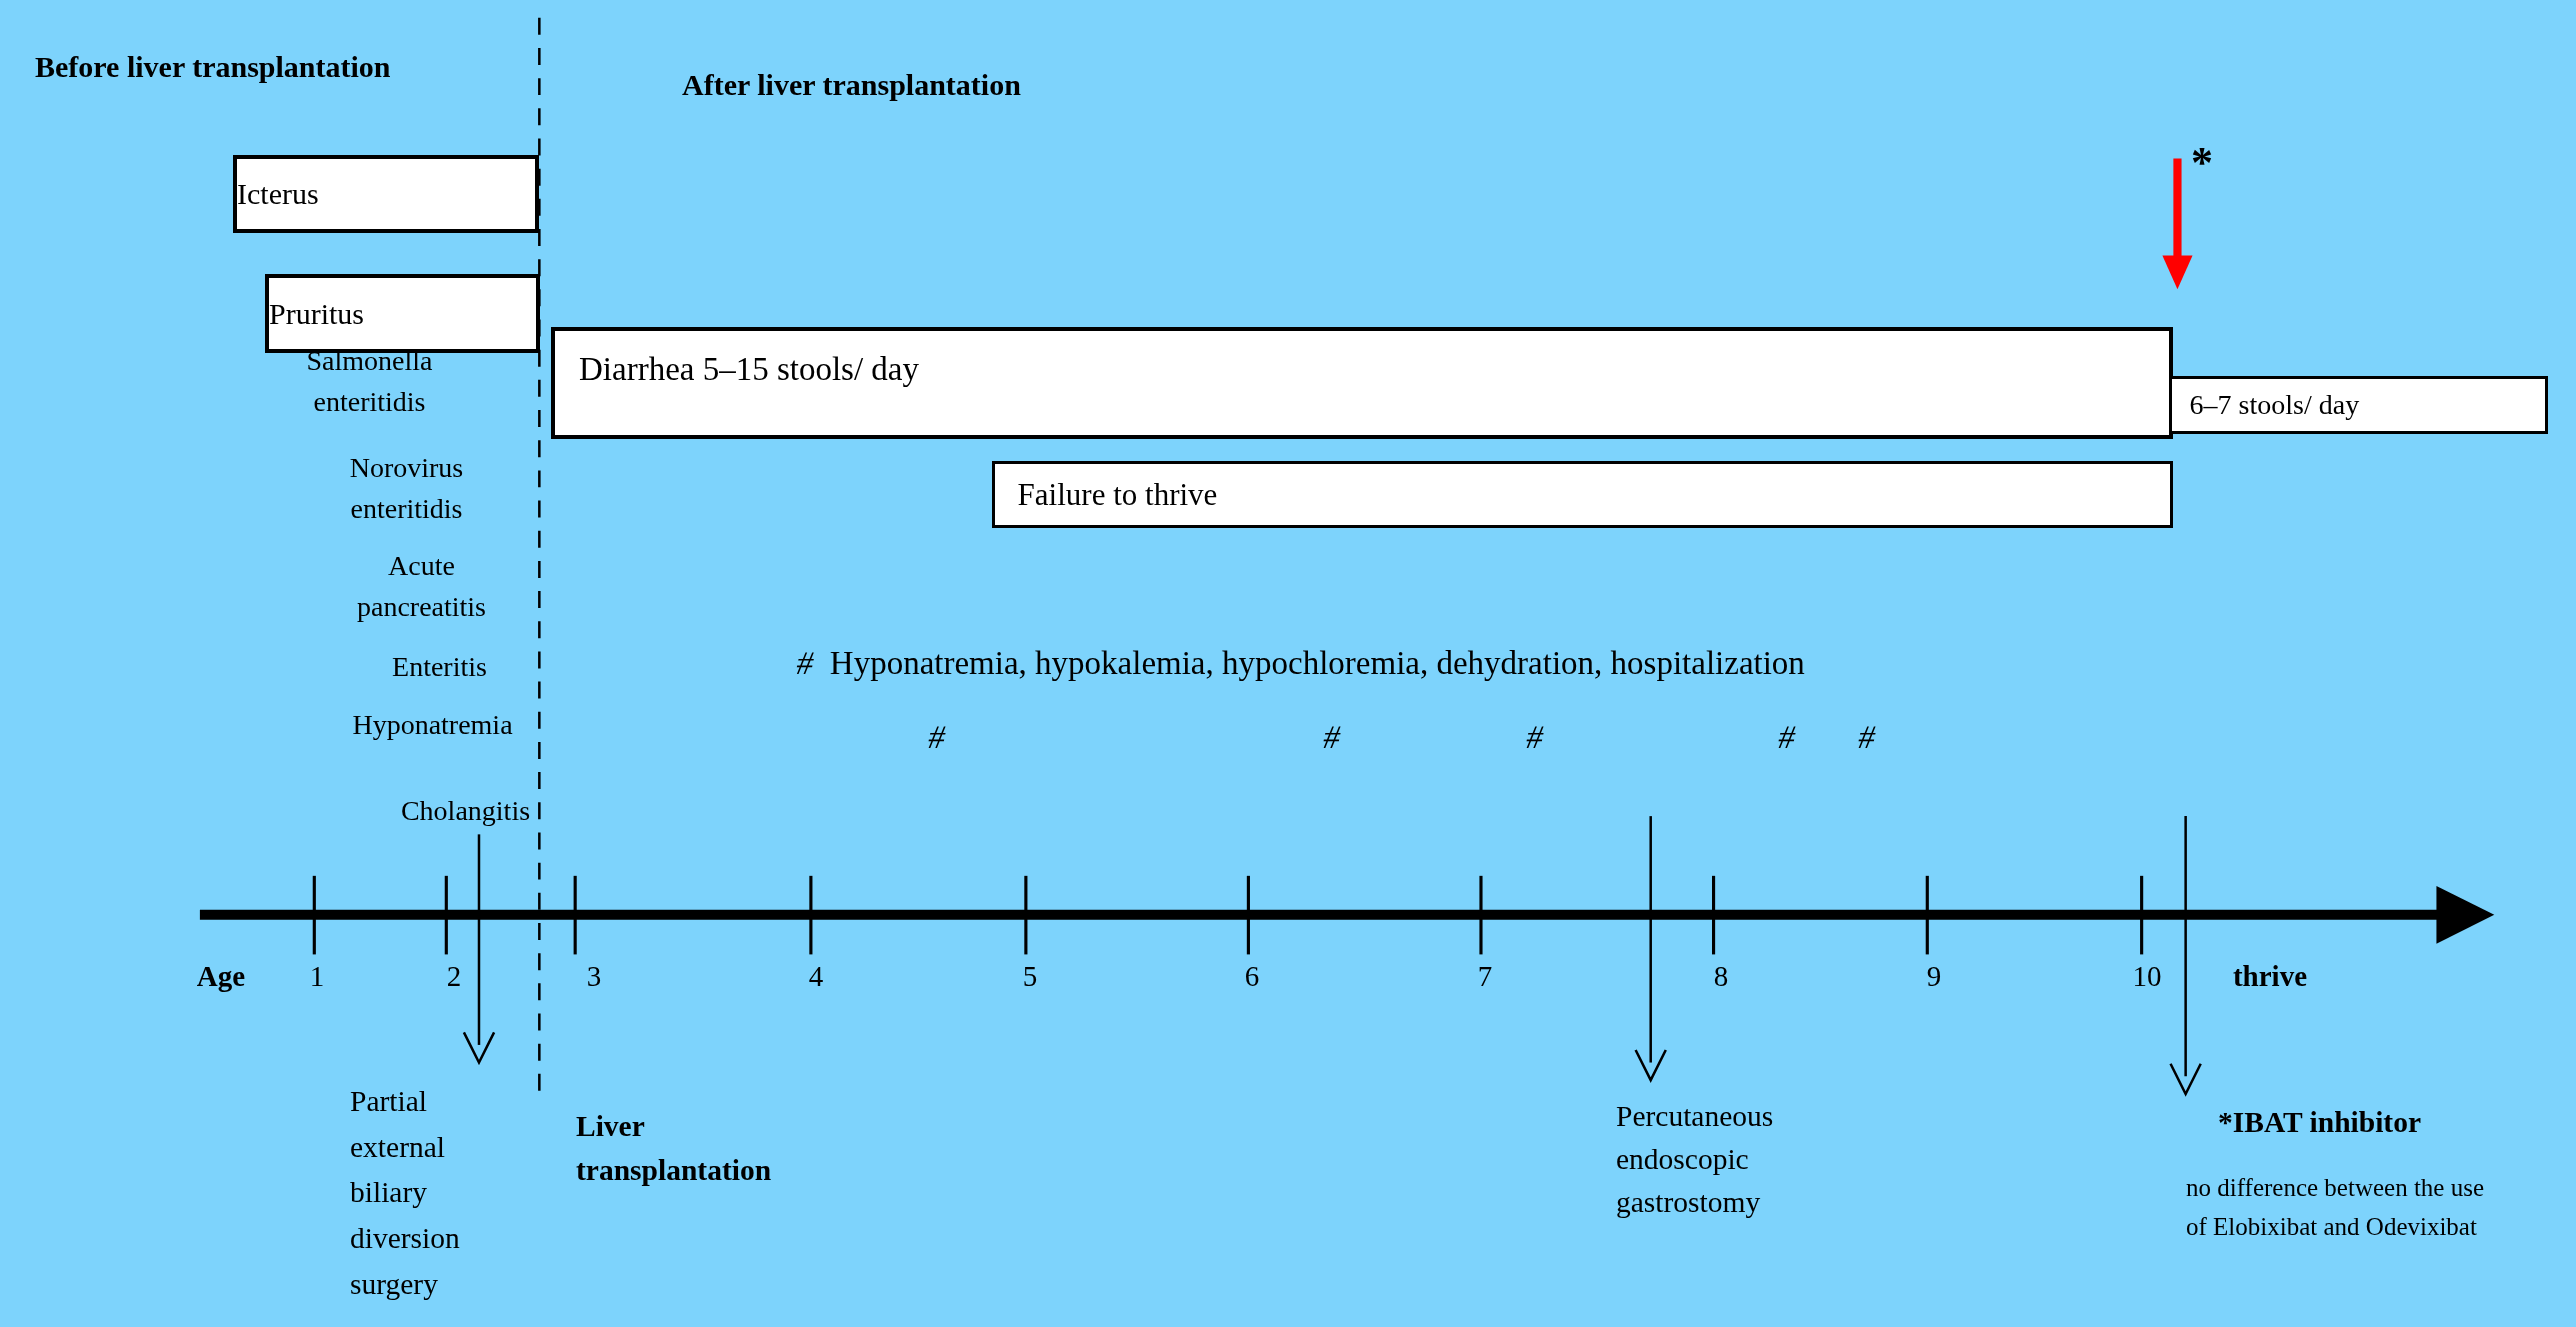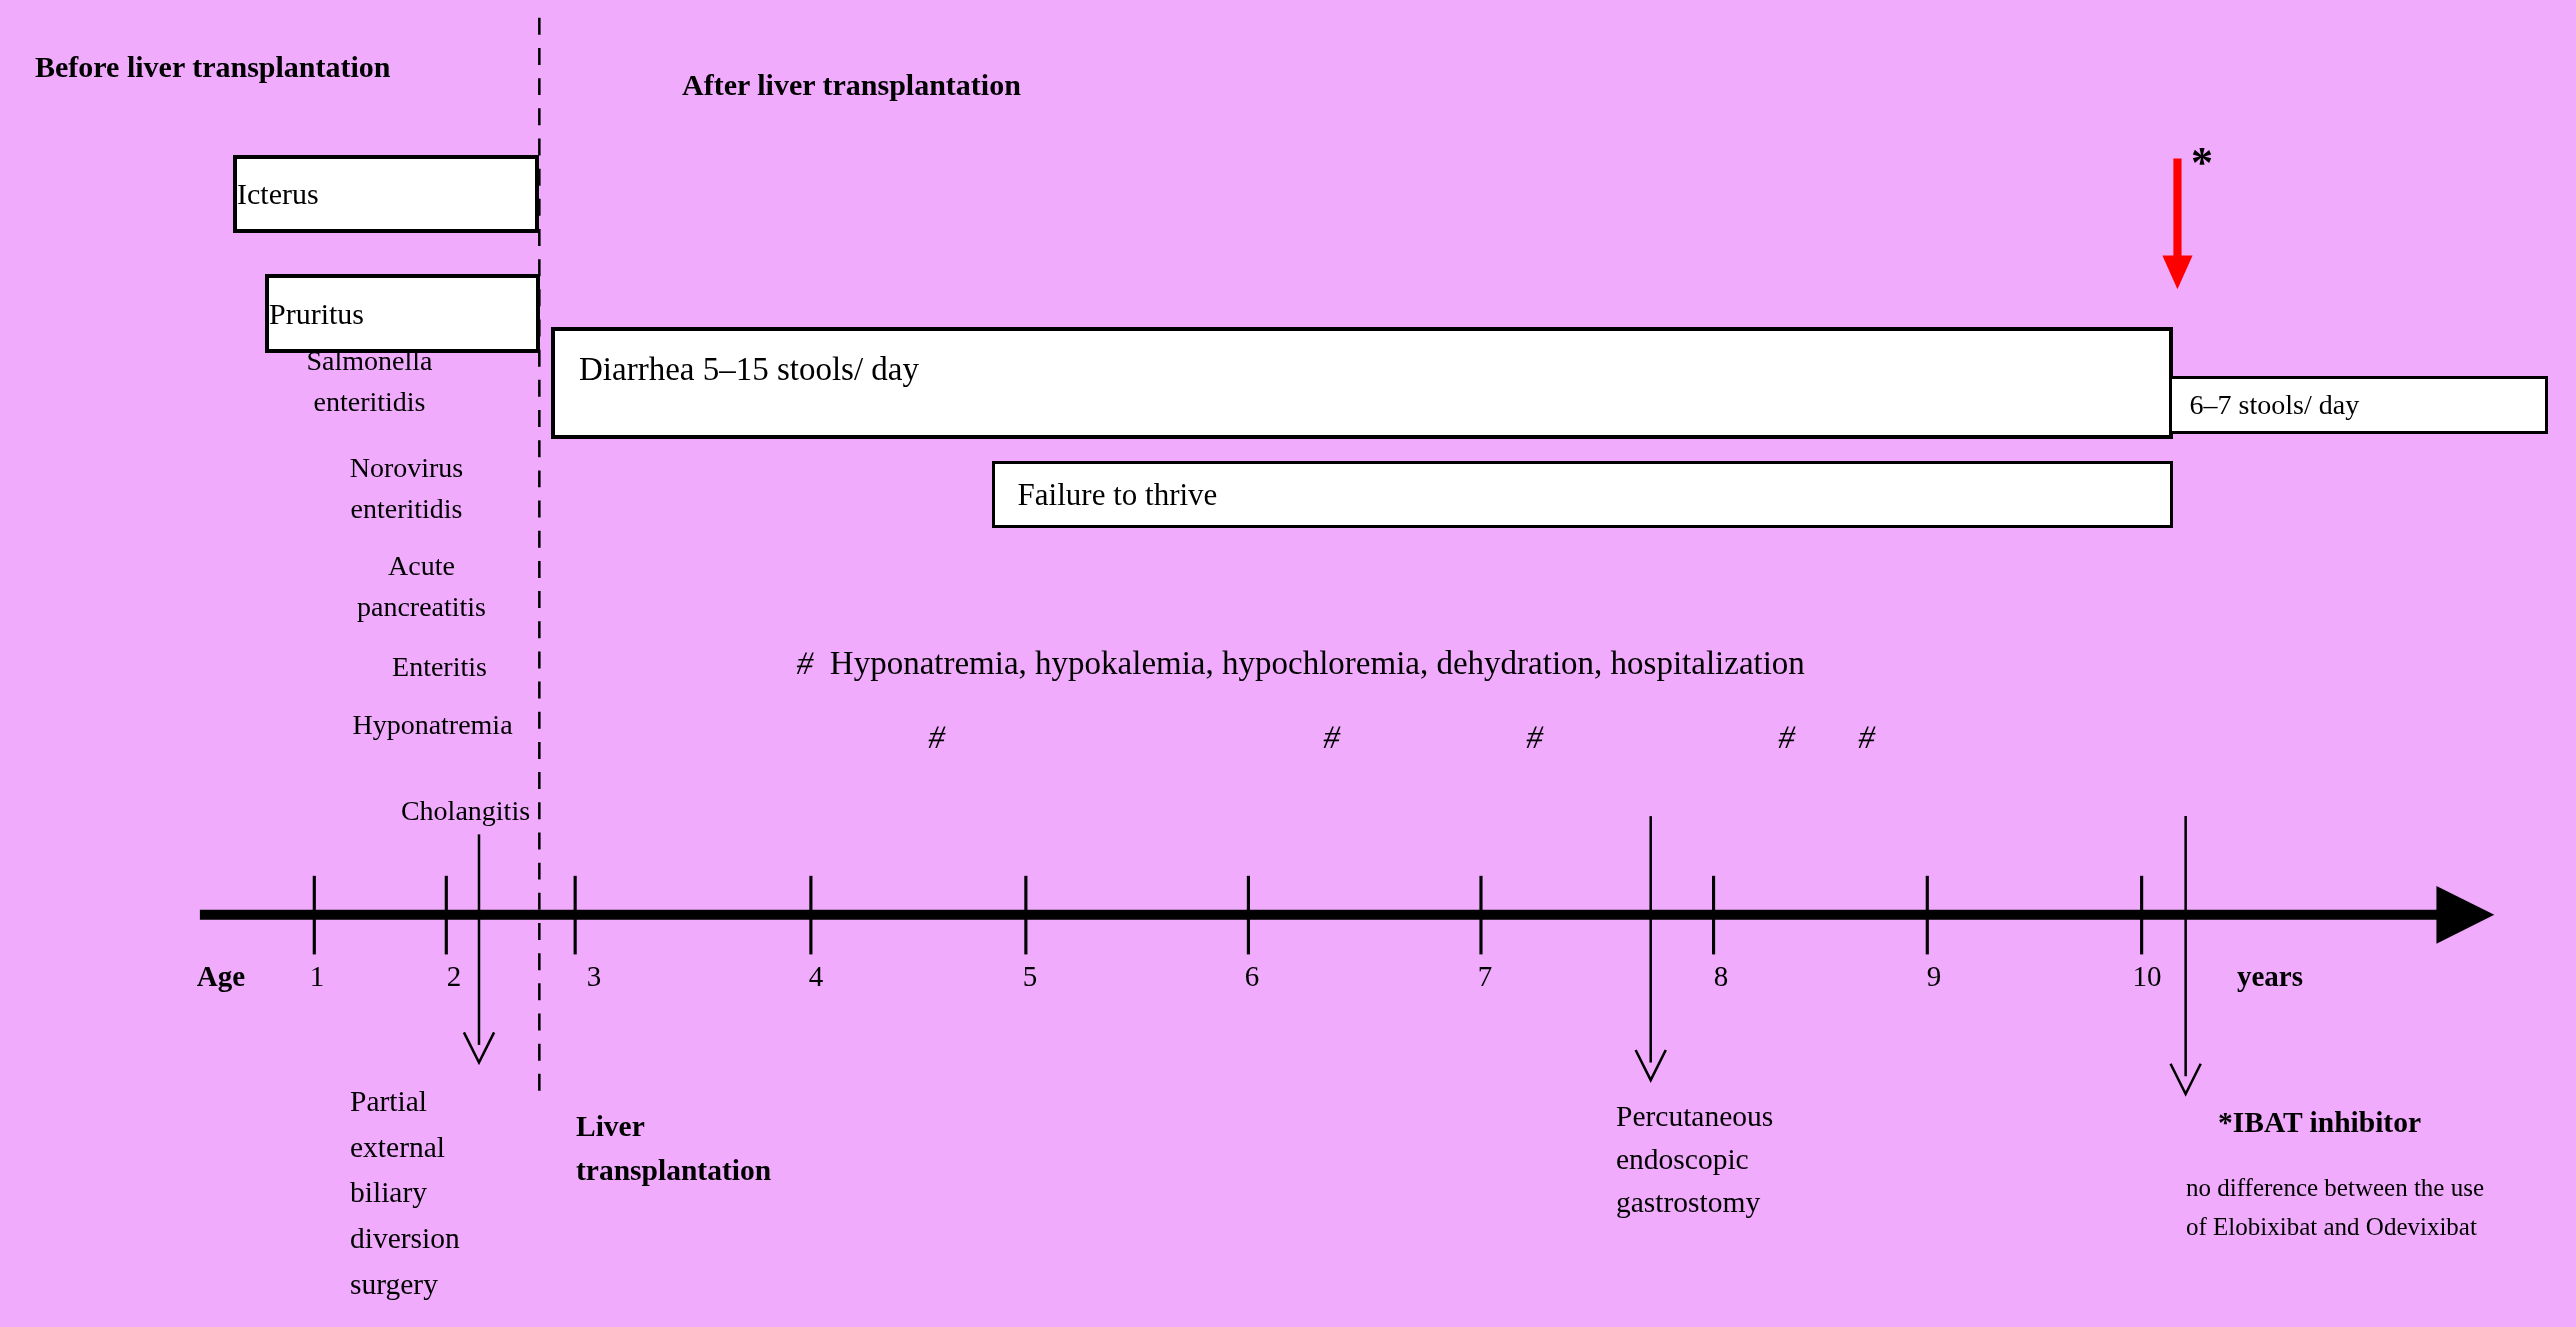--- a/index.html
+++ b/index.html
@@ -1,19 +1,19 @@
 <!DOCTYPE html>
 <html style="font-size:10px"><head>
 <meta charset="utf-8">
 <style>
   html,body{margin:0;padding:0;background:#ffffff;}
   .canvas{
     position:relative;
     width:2576px;height:1328px;
-    background:#f0abfc;
+    background:#7dd3fc;
     color:#000000;
     font-family:"Liberation Serif","DejaVu Serif",serif;
     overflow:hidden;
   }
   .abs{position:absolute;}
   .layer{position:absolute;left:0;top:0;}
   .hdr{font-weight:bold;font-size:30px;white-space:nowrap;}
   .evtbox{
     position:absolute;
     border:4.4px solid #000;
@@ -165,21 +165,21 @@
   <div class="ticklabel" style="left:273px">1</div>
   <div class="ticklabel" style="left:410px">2</div>
   <div class="ticklabel" style="left:550px">3</div>
   <div class="ticklabel" style="left:772px">4</div>
   <div class="ticklabel" style="left:986px">5</div>
   <div class="ticklabel" style="left:1208px">6</div>
   <div class="ticklabel" style="left:1441px">7</div>
   <div class="ticklabel" style="left:1677px">8</div>
   <div class="ticklabel" style="left:1890px">9</div>
   <div class="ticklabel" style="left:2103px">10</div>
-  <div class="axiscap" style="left:2201px">years</div>
+  <div class="axiscap" style="left:2201px">thrive</div>
 
   <div class="bottomnote" style="left:350px;top:1079px">Partial
 external
 biliary
 diversion
 surgery</div>
   <div class="bottomnote bold" style="left:544px;top:1104px;line-height:1.5">Liver
 transplantation</div>
   <div class="bottomnote" style="left:1616px;top:1095px;line-height:1.45">Percutaneous
 endoscopic

